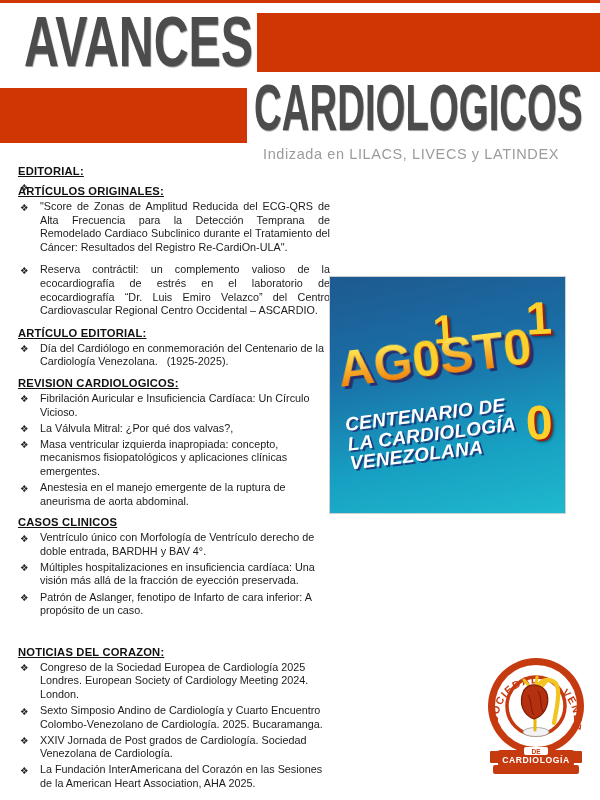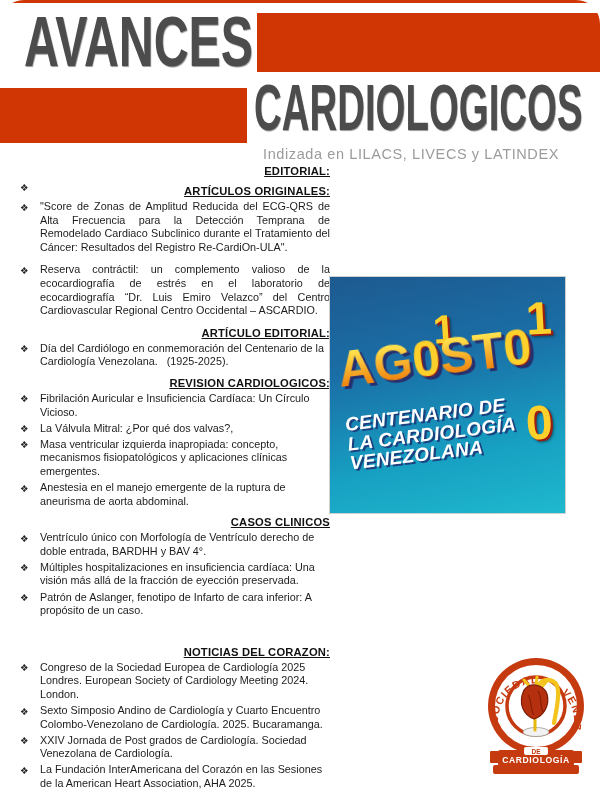--- a/index.html
+++ b/index.html
@@ -1,39 +1,39 @@
 <!DOCTYPE html>
 <html style="--red: #d03604; --title-gray: #4c4c4c;"><head>
 <meta charset="utf-8">
 <style>
   :root { --red:#d03604; --title-gray:#4c4c4c; }
   html,body { margin:0; padding:0; }
   body { width:600px; height:800px; background:#fff; font-family:"Liberation Sans", sans-serif; }
-  .page { position:relative; width:600px; height:800px; background:#fff; overflow:hidden;border-radius:24px; }
+  .page { position:relative; width:600px; height:800px; background:#fff; overflow:hidden; }
 
   .top-stripe { position:absolute; left:0; top:0; width:600px; height:3px; background:var(--red); }
   .red-block-right { position:absolute; left:257px; top:13px; width:343px; height:59px; background:var(--red); }
   .red-block-left { position:absolute; left:0; top:88px; width:247px; height:55px; background:var(--red); }
 
   .title-avances { position:absolute; left:24px; top:11px; font-size:70px; font-weight:bold;
       color:var(--title-gray); white-space:nowrap; transform:scaleX(0.69); transform-origin:left top;
       line-height:62px; text-shadow:1px 1px 1px #9a9a9a; }
   .title-cardio { position:absolute; left:254px; top:79px; font-size:64px; font-weight:bold;
       color:var(--title-gray); white-space:nowrap; transform:scaleX(0.60); transform-origin:left top;
       line-height:58px; text-shadow:1px 1px 1px #9a9a9a; }
 
   .issn-box { position:absolute; left:20px; top:94px; color:#fff; font-weight:bold; font-size:13px; line-height:17px; }
 
   .subtitle { position:absolute; left:230px; top:146px; width:362px; text-align:center;
       color:#9b9b9b; font-size:14.5px; line-height:16px; letter-spacing:0.6px; white-space:nowrap; }
 
   
   .toc { position:absolute; left:18px; top:163px; width:312px; }
   .toc-heading { font-size:11.2px; font-weight:bold; text-decoration:underline; color:#111;
-      margin:8px 0 3px 0; letter-spacing:0.2px;text-align:right; }
+      margin:8px 0 3px 0; letter-spacing:0.2px; }
   .toc-section:first-of-type .toc-heading { margin-top:2px; }
   .toc-section:nth-of-type(6) .toc-heading { margin-top:28px; }
   .toc-item { position:relative; padding-left:22px; font-size:10.8px; line-height:13.6px;
       color:#1c1c1c; margin-bottom:2.5px; }
   .toc-section:nth-of-type(2) .toc-item { text-align:justify; margin-bottom:9px; }
   .toc-item .bullet { position:absolute; left:2px; top:0.5px; font-size:9.5px; color:#222; }
 
   
   .poster { position:absolute; left:330px; top:277px; width:235px; height:236px; overflow:hidden;
       background:linear-gradient(168deg,#1d5a90 0%,#1a6ea6 35%,#17a0c2 72%,#1fb9ce 100%);

